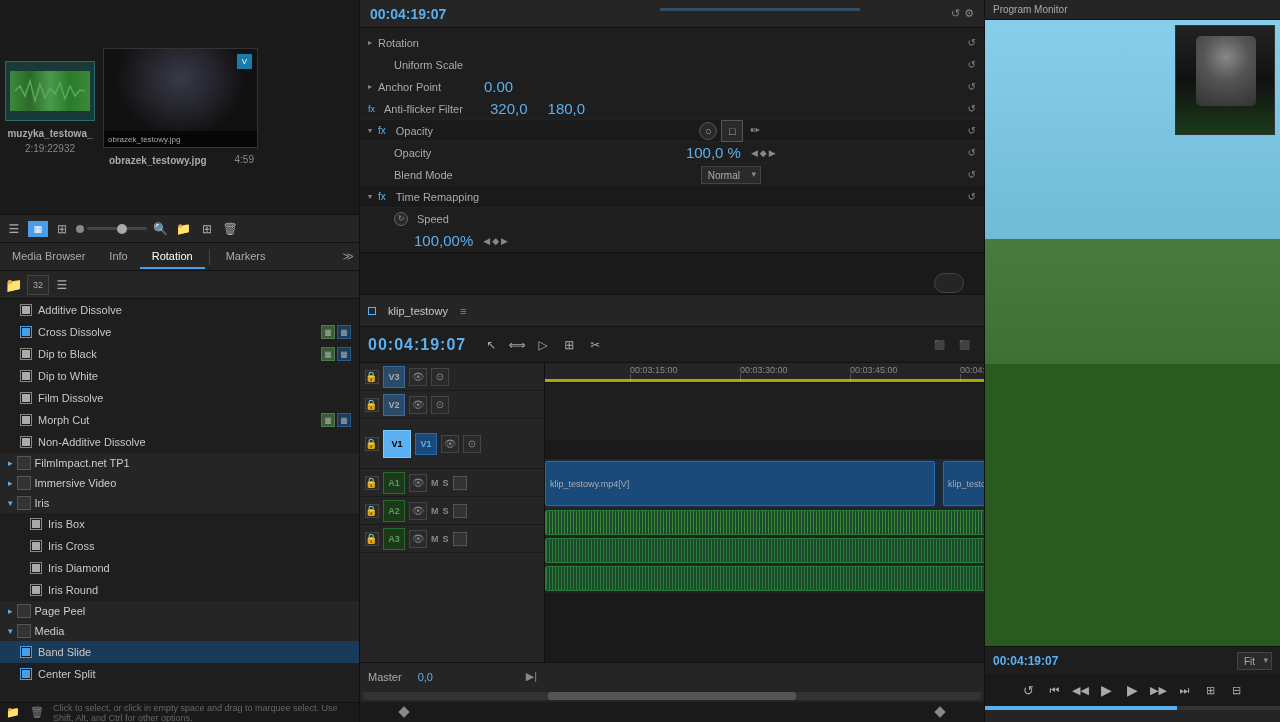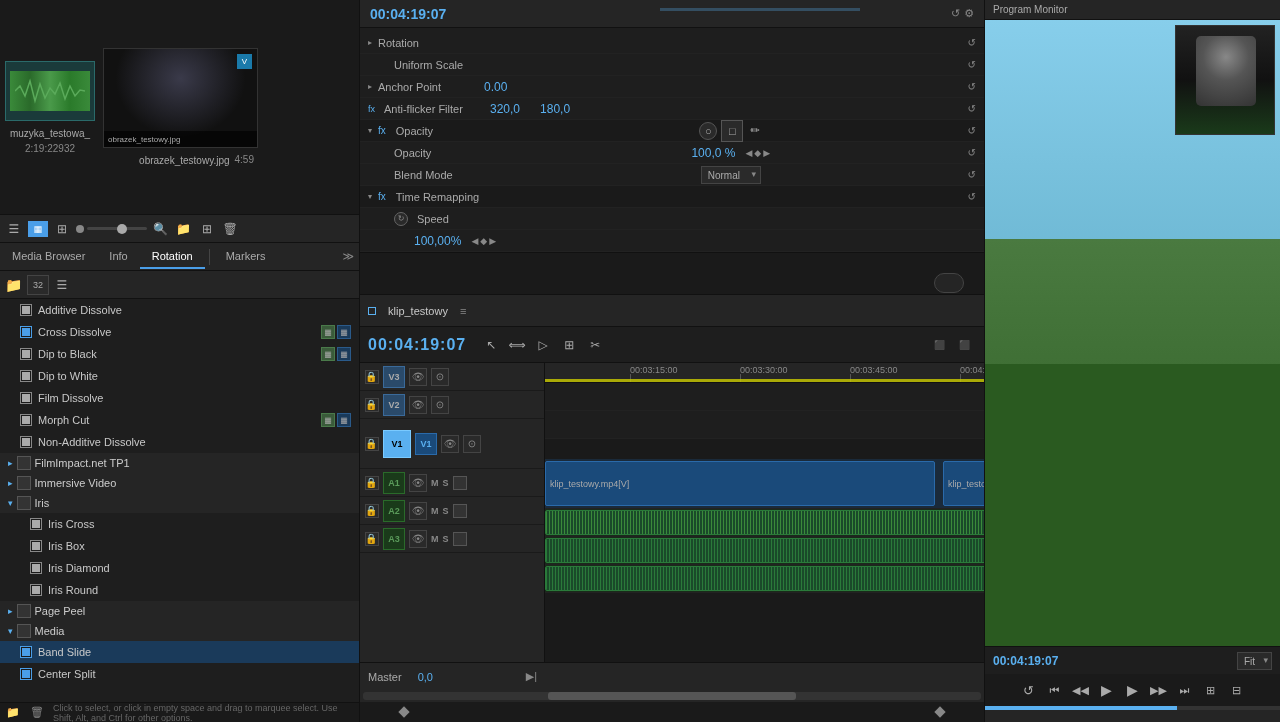--- a/index.html
+++ b/index.html
@@ -44,23 +44,24 @@
 
     .media-icon {
       background: #1a3a3a;
       border: 1px solid #2a6a6a;
       padding: 2px;
     }
 
     .media-label {
       font-size: 10px;
       color: #aaa;
-      text-align: right;
+      text-align: left;
       margin-top: 3px;
       padding: 0 2px;
+      font-weight: bold;
     }
 
     .media-duration {
       font-size: 10px;
       color: #888;
     }
 
     .video-thumb {
       width: 145px;
       height: 100px;
@@ -301,21 +302,21 @@
     }
 
     .control-label {
       color: #aaa;
       font-size: 11px;
       min-width: 100px;
     }
 
     .control-value {
       color: #c8c8c8;
-      font-size: 12px;
+      font-size: 15px;
     }
 
     .control-value.blue {
       color: #5ab0f0;
       cursor: pointer;
     }
 
     .expand-arrow {
       color: #888;
       font-size: 8px;
@@ -723,25 +724,25 @@
       </div>
 
       <div class="effect-group-header">
         <span style="color:#5ab0f0;font-size:9px;margin-right:4px;">▾</span>
         <div style="width:14px;height:14px;background:#333;border:1px solid #555;margin-right:4px;"></div>
         <span>Iris</span>
       </div>
 
       <div class="effect-item indent-1">
         <div class="effect-checkbox checked"></div>
-        <span>Iris Cross</span>
+        <span>Iris Box</span>
       </div>
       <div class="effect-item indent-1">
         <div class="effect-checkbox checked"></div>
-        <span>Iris Box</span>
+        <span>Iris Cross</span>
       </div>
       <div class="effect-item indent-1">
         <div class="effect-checkbox checked"></div>
         <span>Iris Diamond</span>
       </div>
       <div class="effect-item indent-1">
         <div class="effect-checkbox checked"></div>
         <span>Iris Round</span>
       </div>
 

